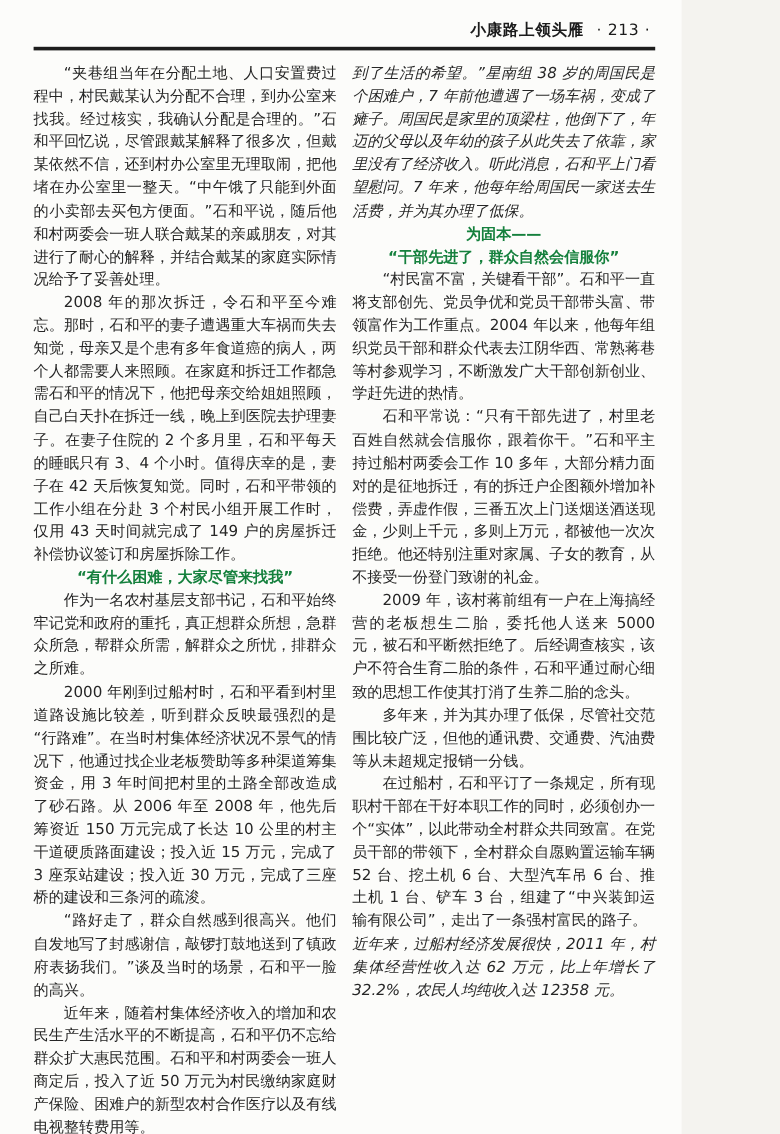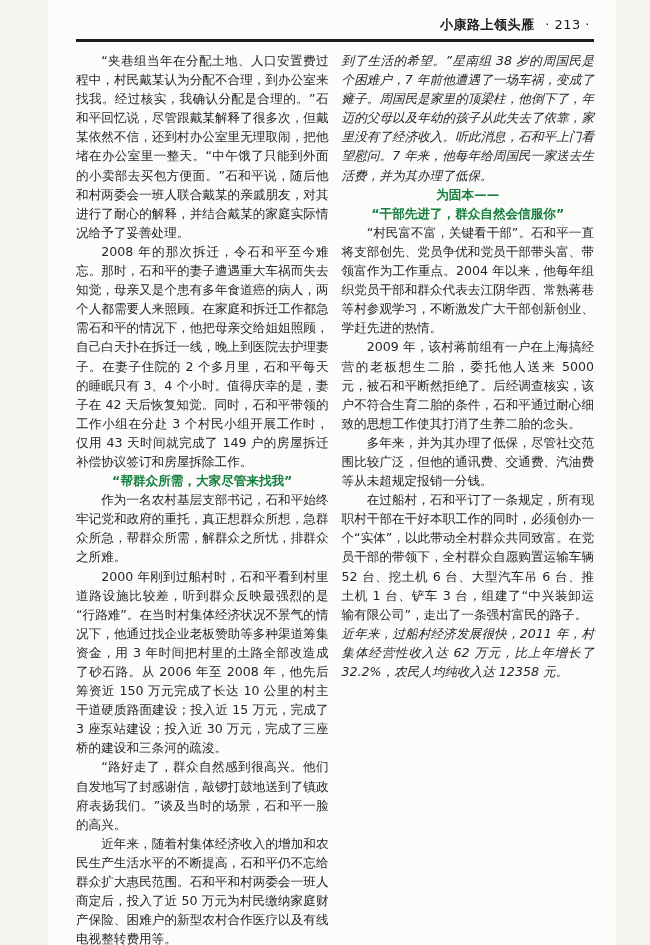--- a/index.html
+++ b/index.html
@@ -7,21 +7,20 @@
   body {
     width: 650px; height: 945px;
     font-family: "DejaVu Sans", "Liberation Sans", sans-serif;
   }
   .page {
     width: 568px; height: 945px;
     background: #fcfcfa;
     padding: 8px 22px 0 28px;
     overflow: hidden;
     color: #222;
-    margin-left: 48px;
   }
   .page-header { margin-bottom: 6px; }
   .header-text {
     text-align: right;
     font-size: 13px;
     padding: 8px 4px 5px 0;
     color: #1b1b1b;
     letter-spacing: 0.5px;
   }
   .running-title { font-weight: bold; }
@@ -62,30 +61,31 @@
       <span class="running-title">小康路上领头雁</span>
       <span class="page-number">· 213 ·</span>
     </div>
     <div class="header-rule"></div>
   </header>
 
   <main class="columns">
     <section class="col" id="col-left">
         <p class="para">“夹巷组当年在分配土地、人口安置费过程中，村民戴某认为分配不合理，到办公室来找我。经过核实，我确认分配是合理的。”石和平回忆说，尽管跟戴某解释了很多次，但戴某依然不信，还到村办公室里无理取闹，把他堵在办公室里一整天。“中午饿了只能到外面的小卖部去买包方便面。”石和平说，随后他和村两委会一班人联合戴某的亲戚朋友，对其进行了耐心的解释，并结合戴某的家庭实际情况给予了妥善处理。</p>
         <p class="para">2008 年的那次拆迁，令石和平至今难忘。那时，石和平的妻子遭遇重大车祸而失去知觉，母亲又是个患有多年食道癌的病人，两个人都需要人来照顾。在家庭和拆迁工作都急需石和平的情况下，他把母亲交给姐姐照顾，自己白天扑在拆迁一线，晚上到医院去护理妻子。在妻子住院的 2 个多月里，石和平每天的睡眠只有 3、4 个小时。值得庆幸的是，妻子在 42 天后恢复知觉。同时，石和平带领的工作小组在分赴 3 个村民小组开展工作时，仅用 43 天时间就完成了 149 户的房屋拆迁补偿协议签订和房屋拆除工作。</p>
-        <div class="heading">“帮群众所需，大家尽管来找我”</div>
+        <div class="heading">“有什么困难，大家尽管来找我”</div>
         <p class="para">作为一名农村基层支部书记，石和平始终牢记党和政府的重托，真正想群众所想，急群众所急，帮群众所需，解群众之所忧，排群众之所难。</p>
         <p class="para">2000 年刚到过船村时，石和平看到村里道路设施比较差，听到群众反映最强烈的是“行路难”。在当时村集体经济状况不景气的情况下，他通过找企业老板赞助等多种渠道筹集资金，用 3 年时间把村里的土路全部改造成了砂石路。从 2006 年至 2008 年，他先后筹资近 150 万元完成了长达 10 公里的村主干道硬质路面建设；投入近 15 万元，完成了 3 座泵站建设；投入近 30 万元，完成了三座桥的建设和三条河的疏浚。</p>
         <p class="para">“路好走了，群众自然感到很高兴。他们自发地写了封感谢信，敲锣打鼓地送到了镇政府表扬我们。”谈及当时的场景，石和平一脸的高兴。</p>
         <p class="para">近年来，随着村集体经济收入的增加和农民生产生活水平的不断提高，石和平仍不忘给群众扩大惠民范围。石和平和村两委会一班人商定后，投入了近 50 万元为村民缴纳家庭财产保险、困难户的新型农村合作医疗以及有线电视整转费用等。</p>
       </section>
     <section class="col" id="col-right">
         <p class="para noindent">到了生活的希望。”星南组 38 岁的周国民是个困难户，7 年前他遭遇了一场车祸，变成了瘫子。周国民是家里的顶梁柱，他倒下了，年迈的父母以及年幼的孩子从此失去了依靠，家里没有了经济收入。听此消息，石和平上门看望慰问。7 年来，他每年给周国民一家送去生活费，并为其办理了低保。</p>
         <div class="heading">为固本——</div>
         <div class="heading">“干部先进了，群众自然会信服你”</div>
         <p class="para">“村民富不富，关键看干部”。石和平一直将支部创先、党员争优和党员干部带头富、带领富作为工作重点。2004 年以来，他每年组织党员干部和群众代表去江阴华西、常熟蒋巷等村参观学习，不断激发广大干部创新创业、学赶先进的热情。</p>
+        <p class="para">石和平常说：“只有干部先进了，村里老百姓自然就会信服你，跟着你干。”石和平主持过船村两委会工作 10 多年，大部分精力面对的是征地拆迁，有的拆迁户企图额外增加补偿费，弄虚作假，三番五次上门送烟送酒送现金，少则上千元，多则上万元，都被他一次次拒绝。他还特别注重对家属、子女的教育，从不接受一份登门致谢的礼金。</p>
         <p class="para">2009 年，该村蒋前组有一户在上海搞经营的老板想生二胎，委托他人送来 5000 元，被石和平断然拒绝了。后经调查核实，该户不符合生育二胎的条件，石和平通过耐心细致的思想工作使其打消了生养二胎的念头。</p>
         <p class="para">多年来，并为其办理了低保，尽管社交范围比较广泛，但他的通讯费、交通费、汽油费等从未超规定报销一分钱。</p>
         <p class="para">在过船村，石和平订了一条规定，所有现职村干部在干好本职工作的同时，必须创办一个“实体”，以此带动全村群众共同致富。在党员干部的带领下，全村群众自愿购置运输车辆 52 台、挖土机 6 台、大型汽车吊 6 台、推土机 1 台、铲车 3 台，组建了“中兴装卸运输有限公司”，走出了一条强村富民的路子。</p>
         <p class="para noindent">近年来，过船村经济发展很快，2011 年，村集体经营性收入达 62 万元，比上年增长了 32.2%，农民人均纯收入达 12358 元。</p>
       </section>
   </main>
 </div>
 
 </body></html>

